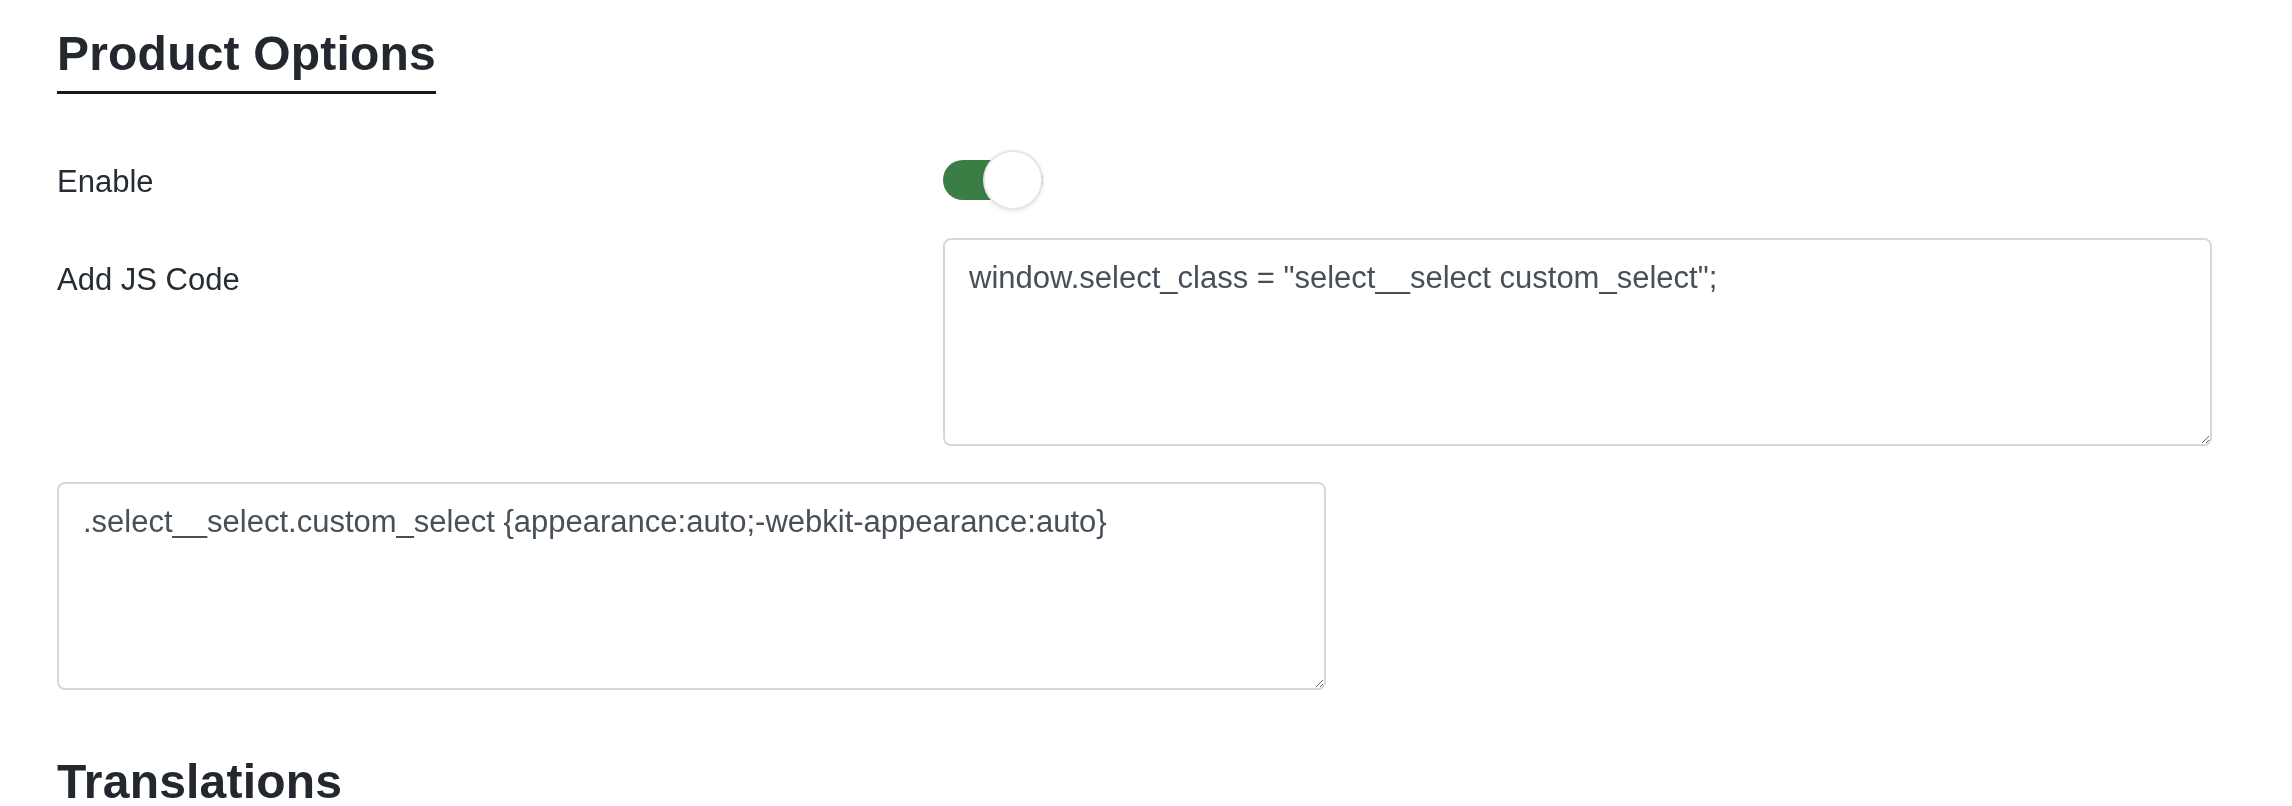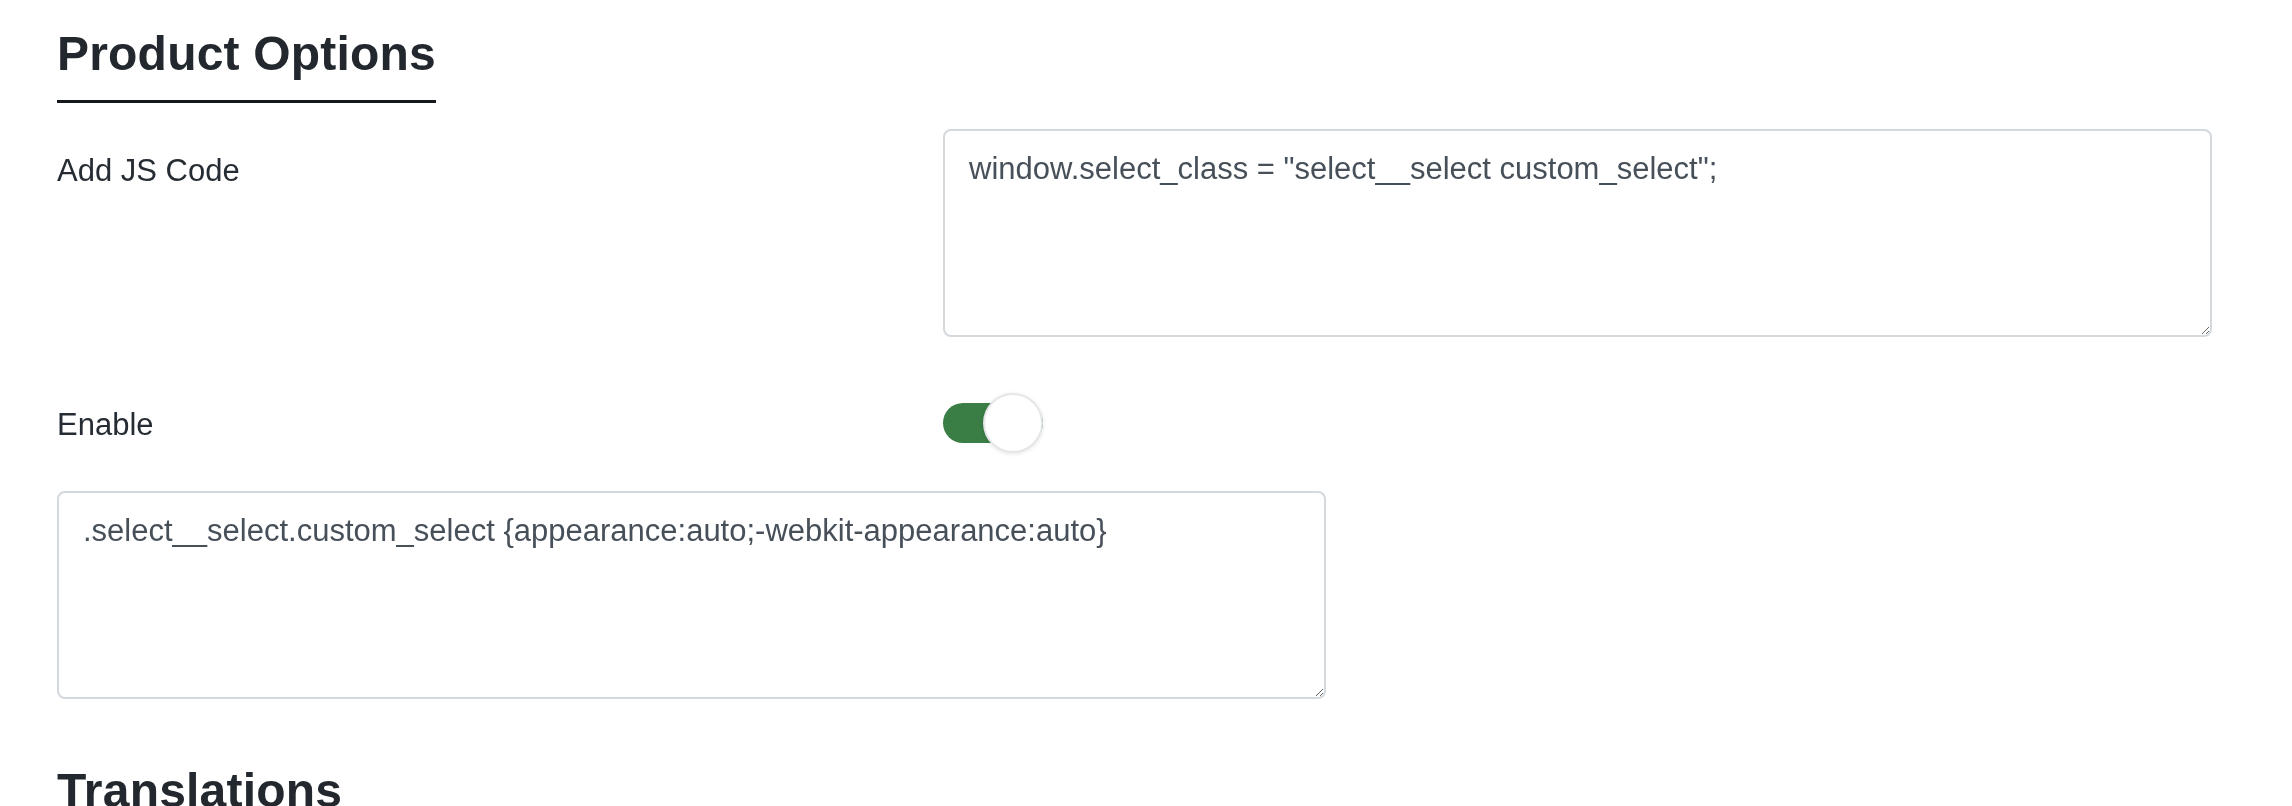--- a/index.html
+++ b/index.html
@@ -19,21 +19,21 @@
   .section-heading {
     margin: 0;
     font-size: 48px;
     line-height: 52px;
     font-weight: 700;
     color: #23282e;
     letter-spacing: 0.2px;
   }
   .underlined {
     display: inline-block;
-    padding-bottom: 20px;
+    padding-bottom: 11px;
     border-bottom: 3px solid #15181c;
   }
   .row {
     display: flex;
     align-items: flex-start;
   }
   .row-label {
     flex: none;
     width: 886px;
     font-size: 31px;
@@ -107,34 +107,34 @@
   }
 </style>
 </head>
 <body>
 
 <div class="container">
 
   <section>
     <h1 class="section-heading"><span class="underlined">Product Options</span></h1>
 
-    <div class="row row-js">
-      <div class="row-label">Add JS Code</div>
-      <div class="row-control">
-        <textarea class="code-field" spellcheck="false" style="">window.select_class = "select__select custom_select";</textarea>
-      </div>
-    </div>
-
     <div class="row row-toggle">
       <div class="row-label">Enable</div>
       <div class="row-control">
         <button class="toggle" type="button" role="switch" aria-checked="true">
           <span class="toggle-track"></span>
           <span class="toggle-knob"></span>
         </button>
+      </div>
+    </div>
+
+    <div class="row row-js">
+      <div class="row-label">Add JS Code</div>
+      <div class="row-control">
+        <textarea class="code-field" spellcheck="false" style="">window.select_class = "select__select custom_select";</textarea>
       </div>
     </div>
 
     <div class="row row-css">
       <div class="row-control">
         <textarea class="code-field" spellcheck="false" style="">.select__select.custom_select {appearance:auto;-webkit-appearance:auto}</textarea>
       </div>
     </div>
   </section>
 

